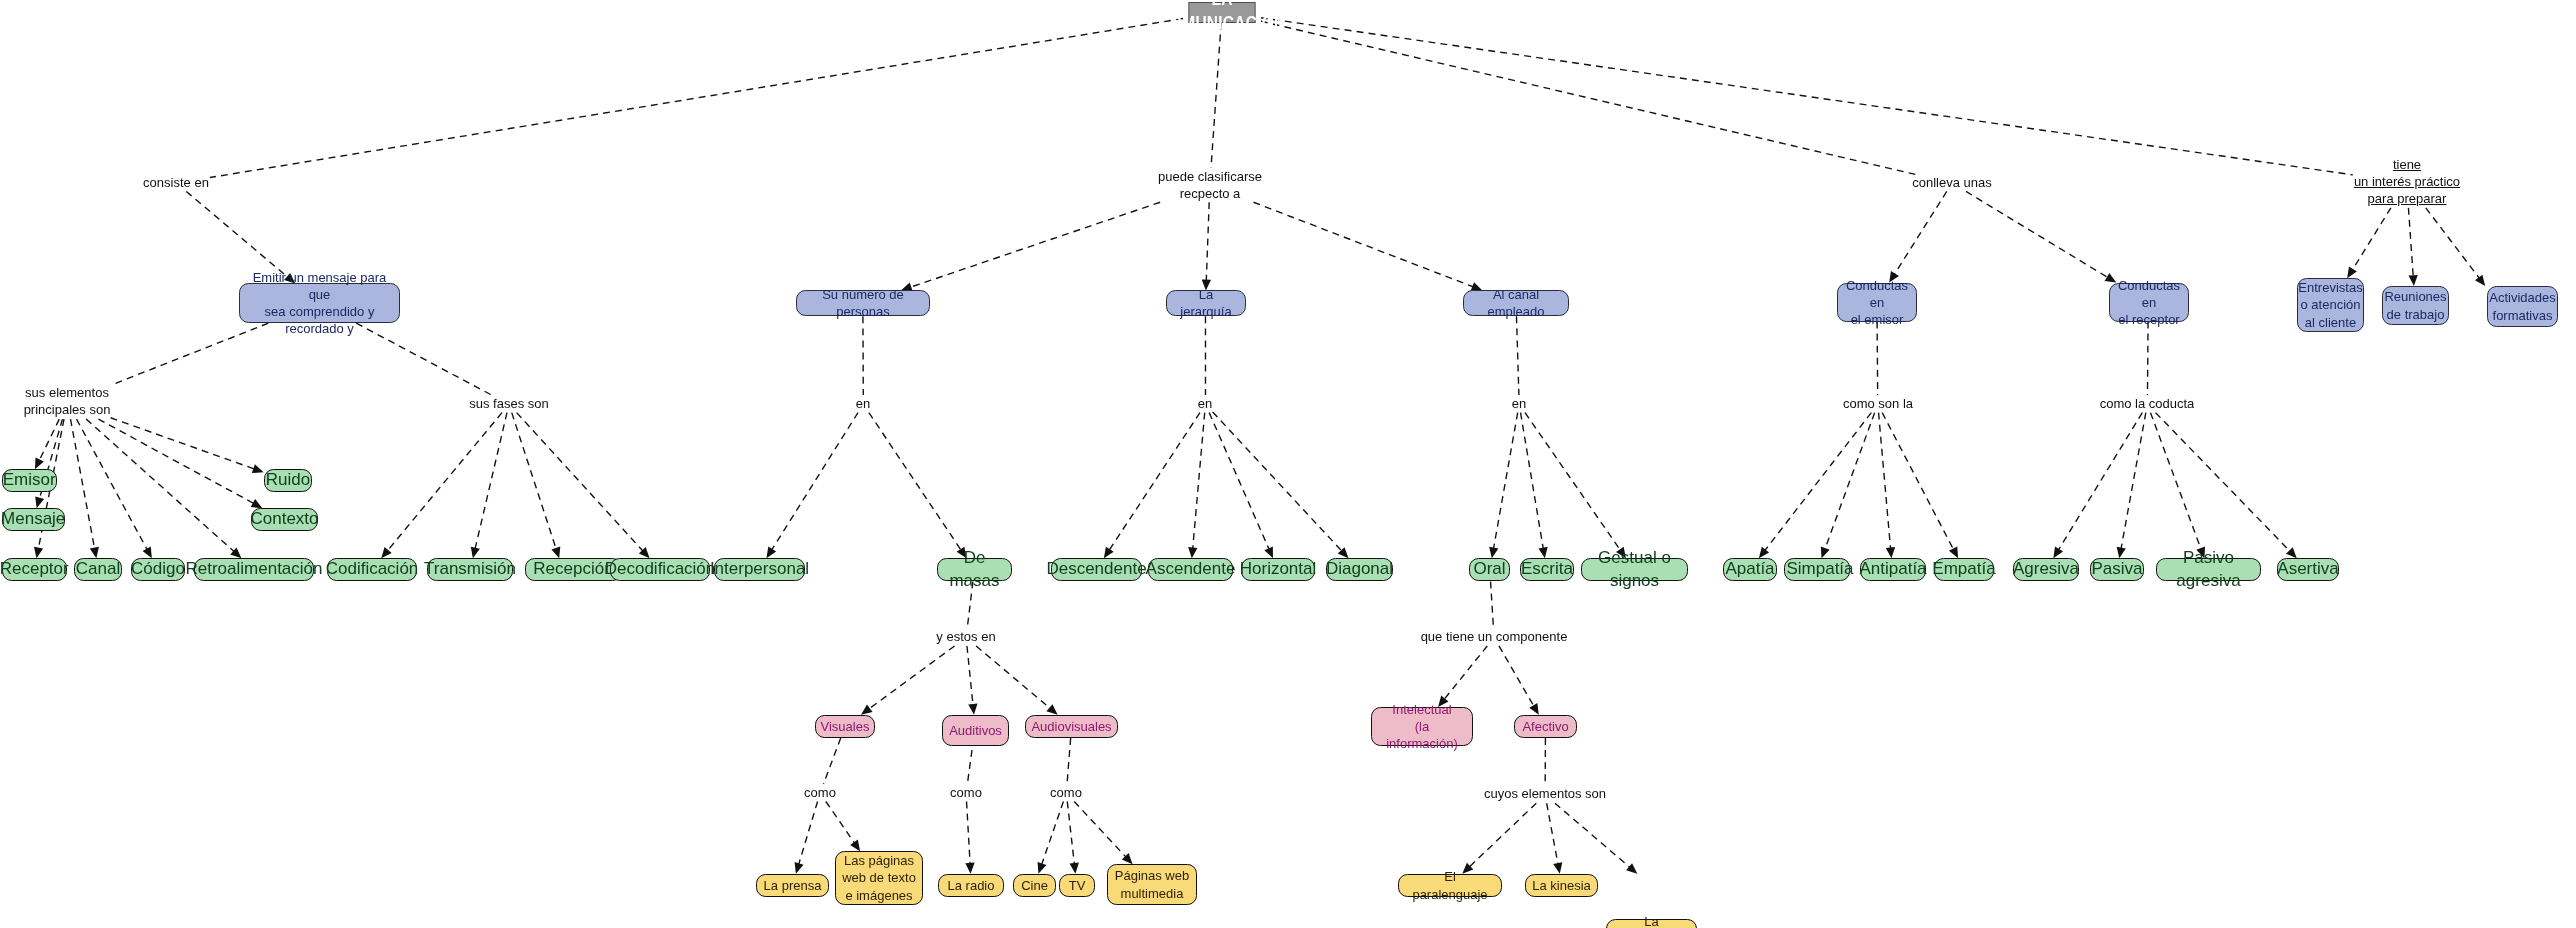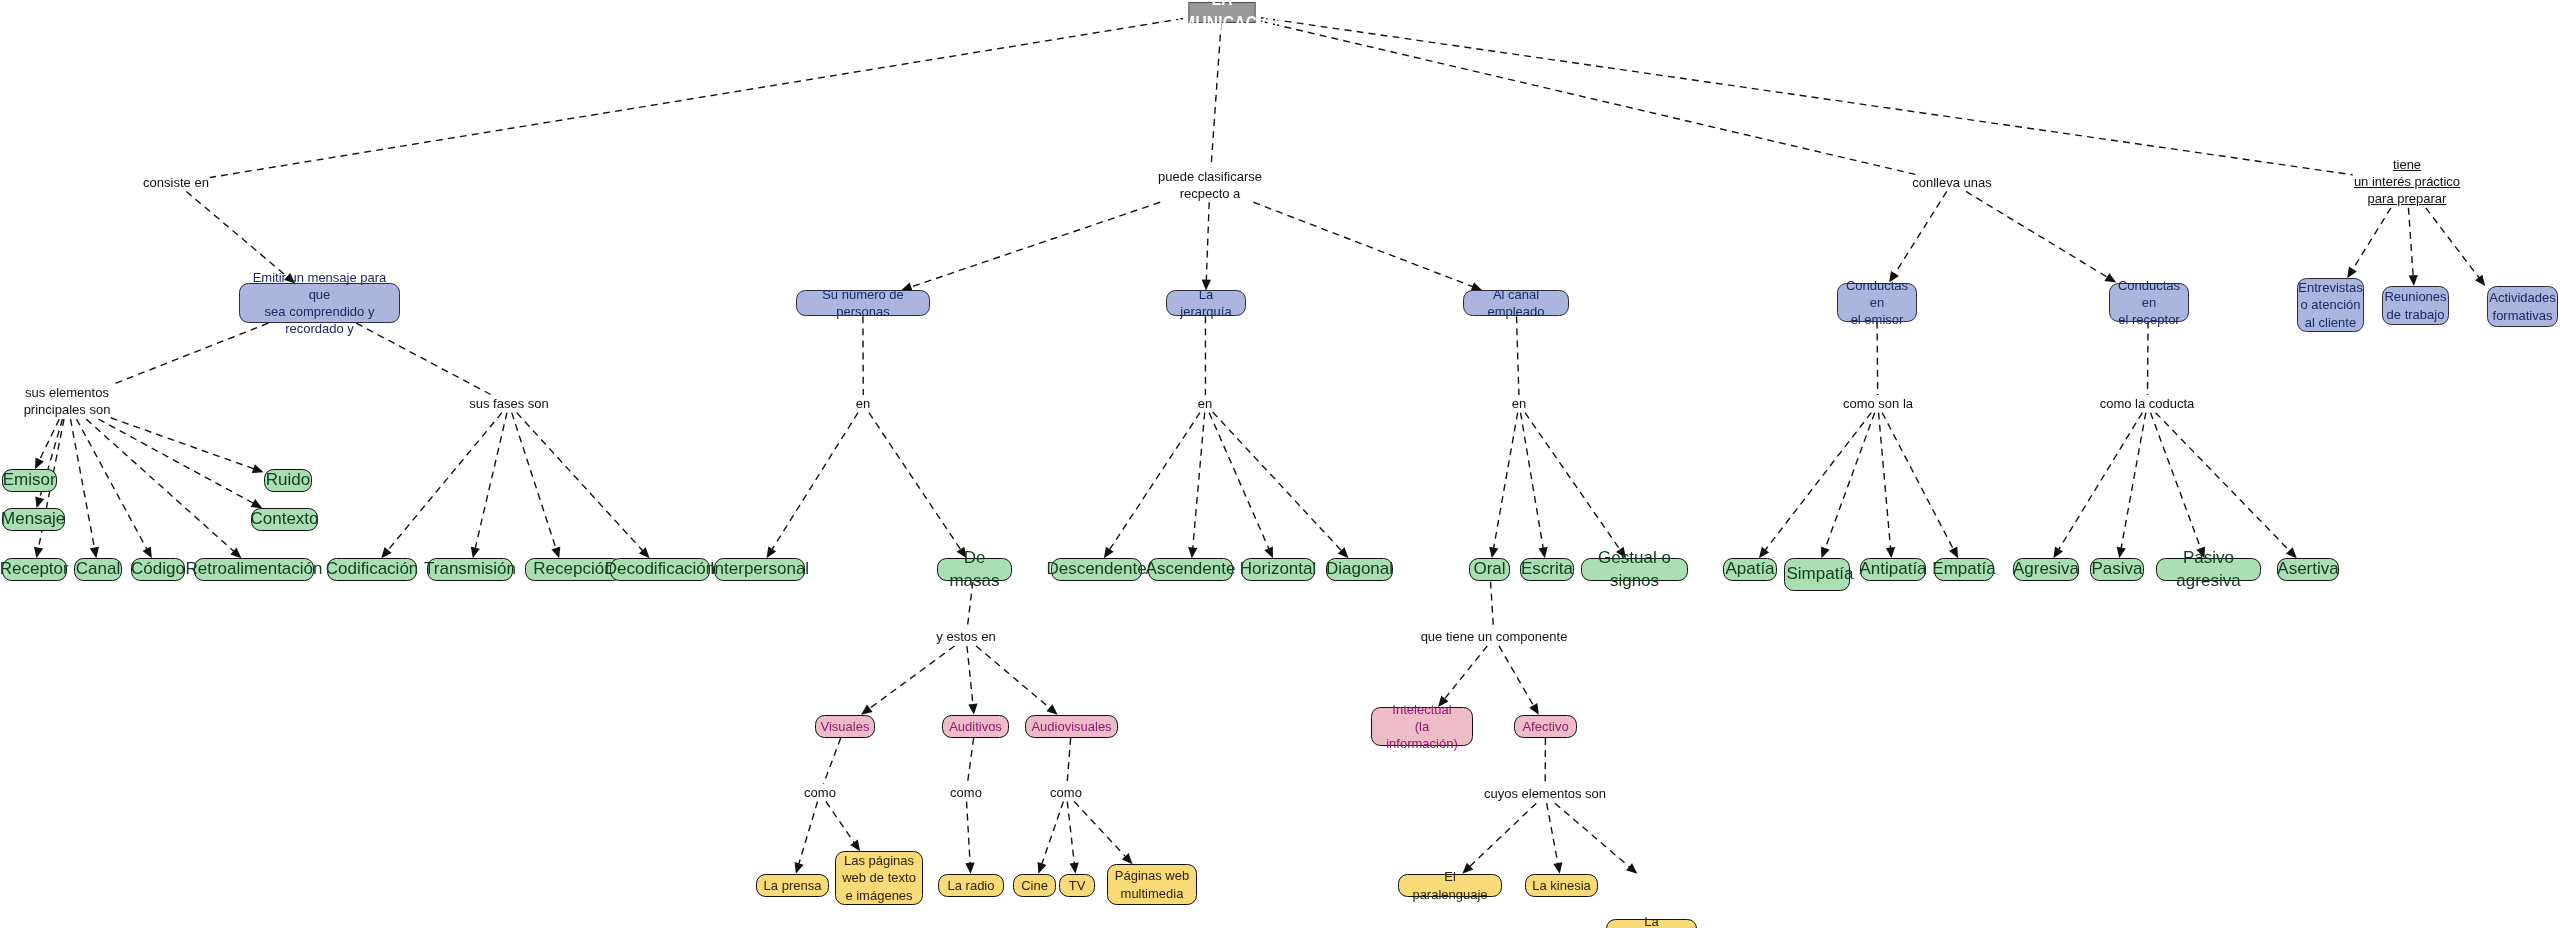--- a/index.html
+++ b/index.html
@@ -247,29 +247,29 @@
       <div class="node green" style="left: 714px; top: 558px; width: 91px; height: 23px;">Interpersonal</div>
       <div class="node green" style="left: 937px; top: 558px; width: 75px; height: 23px;">De masas</div>
       <div class="node green" style="left: 1051px; top: 558px; width: 91px; height: 23px;">Descendente</div>
       <div class="node green" style="left: 1148px; top: 558px; width: 85px; height: 23px;">Ascendente</div>
       <div class="node green" style="left: 1241px; top: 558px; width: 74px; height: 23px;">Horizontal</div>
       <div class="node green" style="left: 1326px; top: 558px; width: 67px; height: 23px;">Diagonal</div>
       <div class="node green" style="left: 1469px; top: 558px; width: 41px; height: 23px;">Oral</div>
       <div class="node green" style="left: 1520px; top: 558px; width: 54px; height: 23px;">Escrita</div>
       <div class="node green" style="left: 1581px; top: 558px; width: 107px; height: 23px;">Gestual o signos</div>
       <div class="node green" style="left: 1723px; top: 558px; width: 54px; height: 23px;">Apatía</div>
-      <div class="node green" style="left: 1784px; top: 558px; width: 66px; height: 33px; padding-left: 12px;">Simpatía</div>
+      <div class="node green" style="left: 1784px; top: 558px; width: 66px; height: 23px; padding-left: 12px;">Simpatía</div>
       <div class="node green" style="left: 1860px; top: 558px; width: 66px; height: 23px;">Antipatía</div>
       <div class="node green" style="left: 1934px; top: 558px; width: 60px; height: 23px;">Empatía</div>
       <div class="node green" style="left: 2013px; top: 558px; width: 66px; height: 23px;">Agresiva</div>
       <div class="node green" style="left: 2090px; top: 558px; width: 54px; height: 23px;">Pasiva</div>
       <div class="node green" style="left: 2156px; top: 558px; width: 105px; height: 23px;">Pasivo agresiva</div>
       <div class="node green" style="left: 2277px; top: 558px; width: 62px; height: 23px;">Asertiva</div>
       <div class="node pink" style="left: 815px; top: 715px; width: 60px; height: 23px;">Visuales</div>
-      <div class="node pink" style="left: 942px; top: 715px; width: 67px; height: 23px;">Auditivos</div>
+      <div class="node pink" style="left: 942px; top: 715px; width: 67px; height: 31px;">Auditivos</div>
       <div class="node pink" style="left: 1025px; top: 715px; width: 93px; height: 23px;">Audiovisuales</div>
       <div class="node pink" style="left: 1371px; top: 707px; width: 102px; height: 39px;">Intelectual
 (la información)</div>
       <div class="node pink" style="left: 1514px; top: 715px; width: 63px; height: 23px;">Afectivo</div>
       <div class="node yellow" style="left: 756px; top: 874px; width: 73px; height: 23px;">La prensa</div>
       <div class="node yellow" style="left: 835px; top: 851px; width: 88px; height: 54px;">Las páginas
 web de texto
 e imágenes</div>
       <div class="node yellow" style="left: 938px; top: 874px; width: 66px; height: 23px;">La radio</div>
       <div class="node yellow" style="left: 1013px; top: 874px; width: 43px; height: 23px;">Cine</div>

